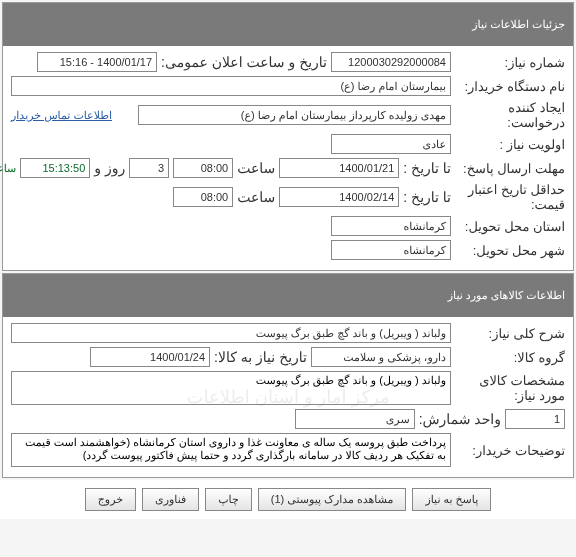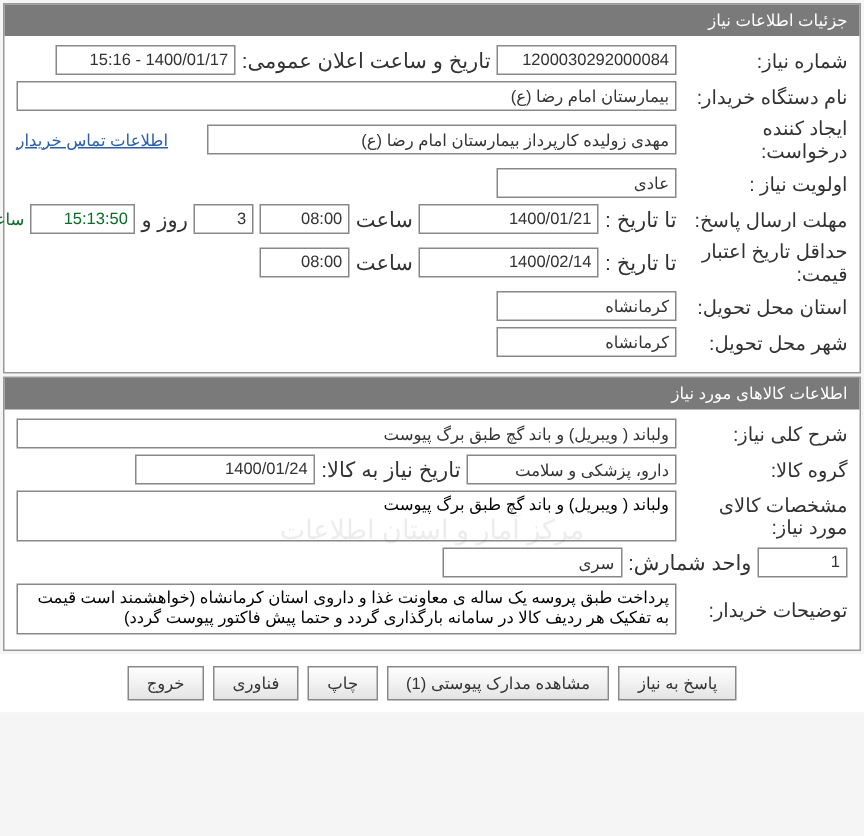--- a/index.html
+++ b/index.html
@@ -12,21 +12,21 @@
     width: 576px;
   }
   .panel {
     border: 1px solid #999;
     margin: 2px;
     background: #fff;
   }
   .panel-header {
     background: #7a7a7a;
     color: #fff;
-    padding: 4px 8px;
+    padding: 15px 8px;
     font-size: 11px;
     font-weight: normal;
   }
   .panel-body {
     padding: 6px 8px;
   }
   .row {
     display: flex;
     align-items: center;
     margin-bottom: 4px;

